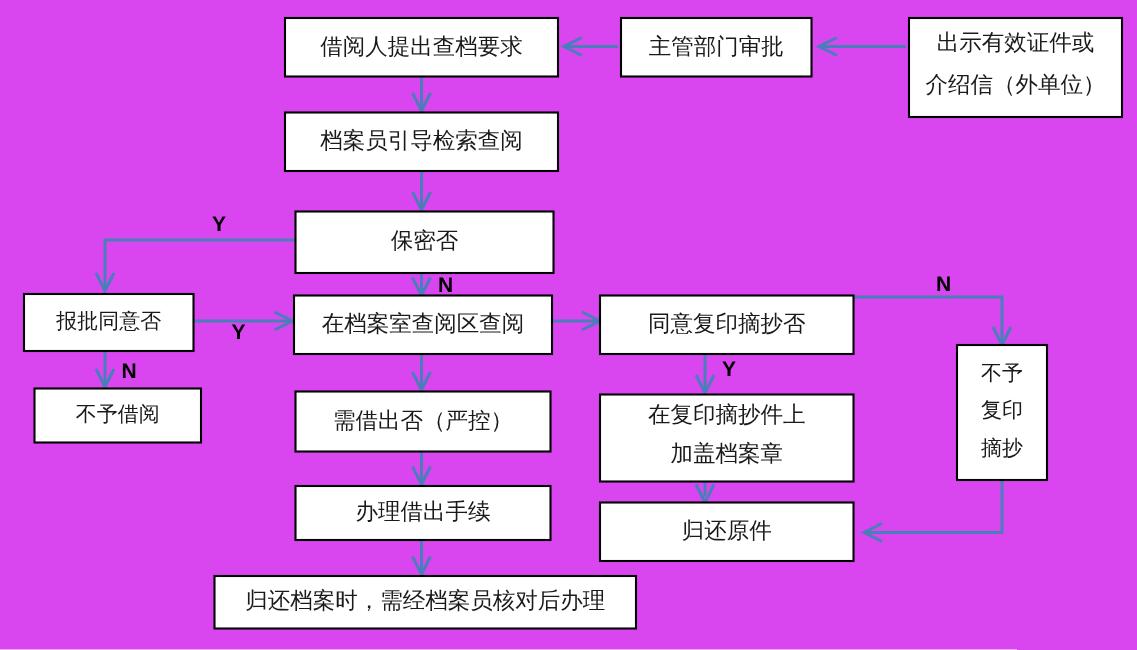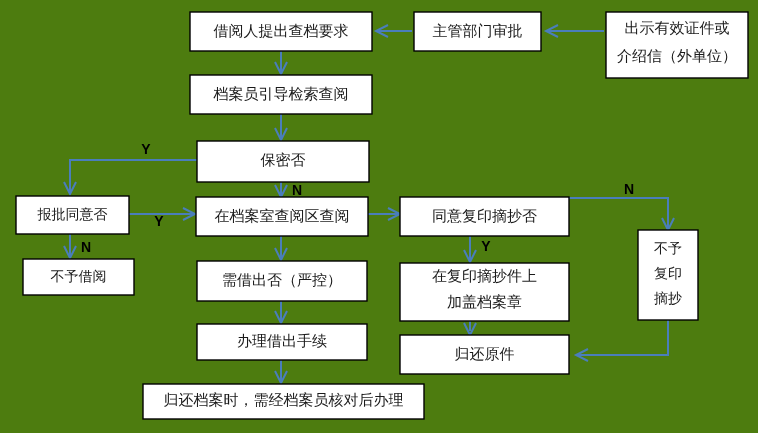--- a/index.html
+++ b/index.html
@@ -10,21 +10,21 @@
   body {
     width: 758px;
     height: 433px;
     overflow: hidden;
     font-family: "Liberation Serif", "DejaVu Serif", serif;
   }
   #flow-root {
     position: relative;
     width: 758px;
     height: 433px;
-    background: #4d7c0f;
+    background: #d946ef;
   }
   svg#flow-svg {
     position: absolute;
     top: 0;
     left: 0;
     width: 758px;
     height: 433px;
     display: block;
   }
   .node-rect {

